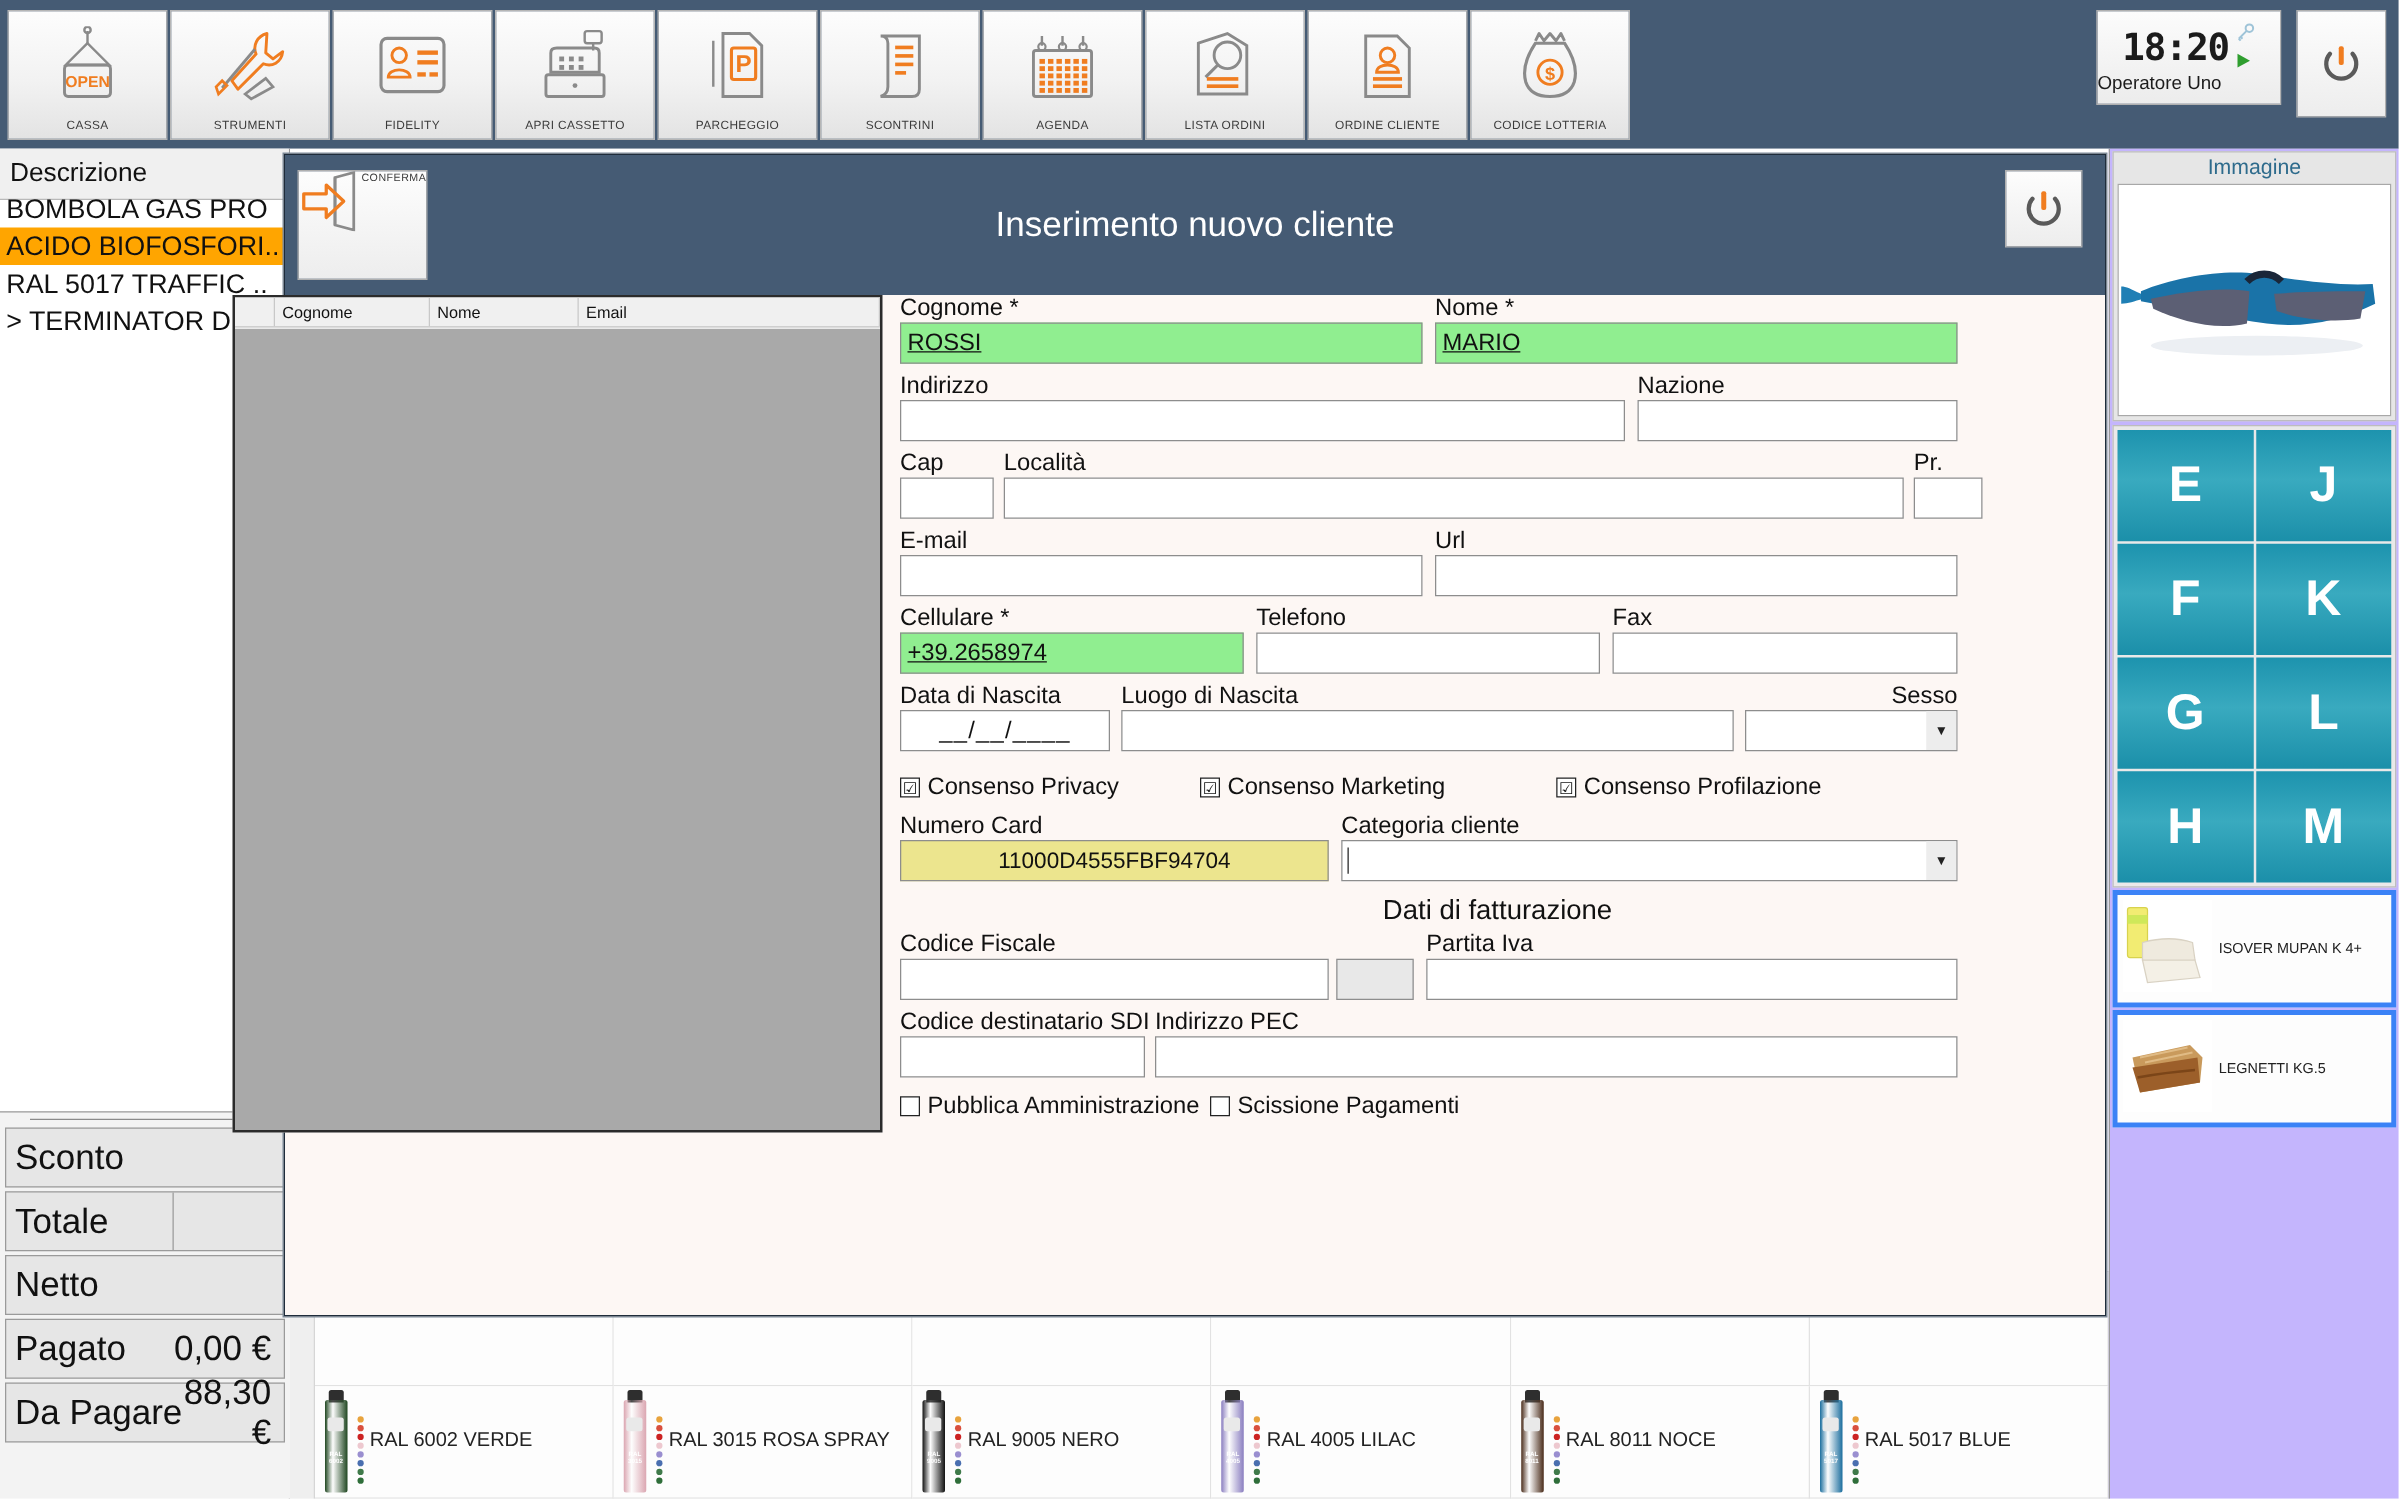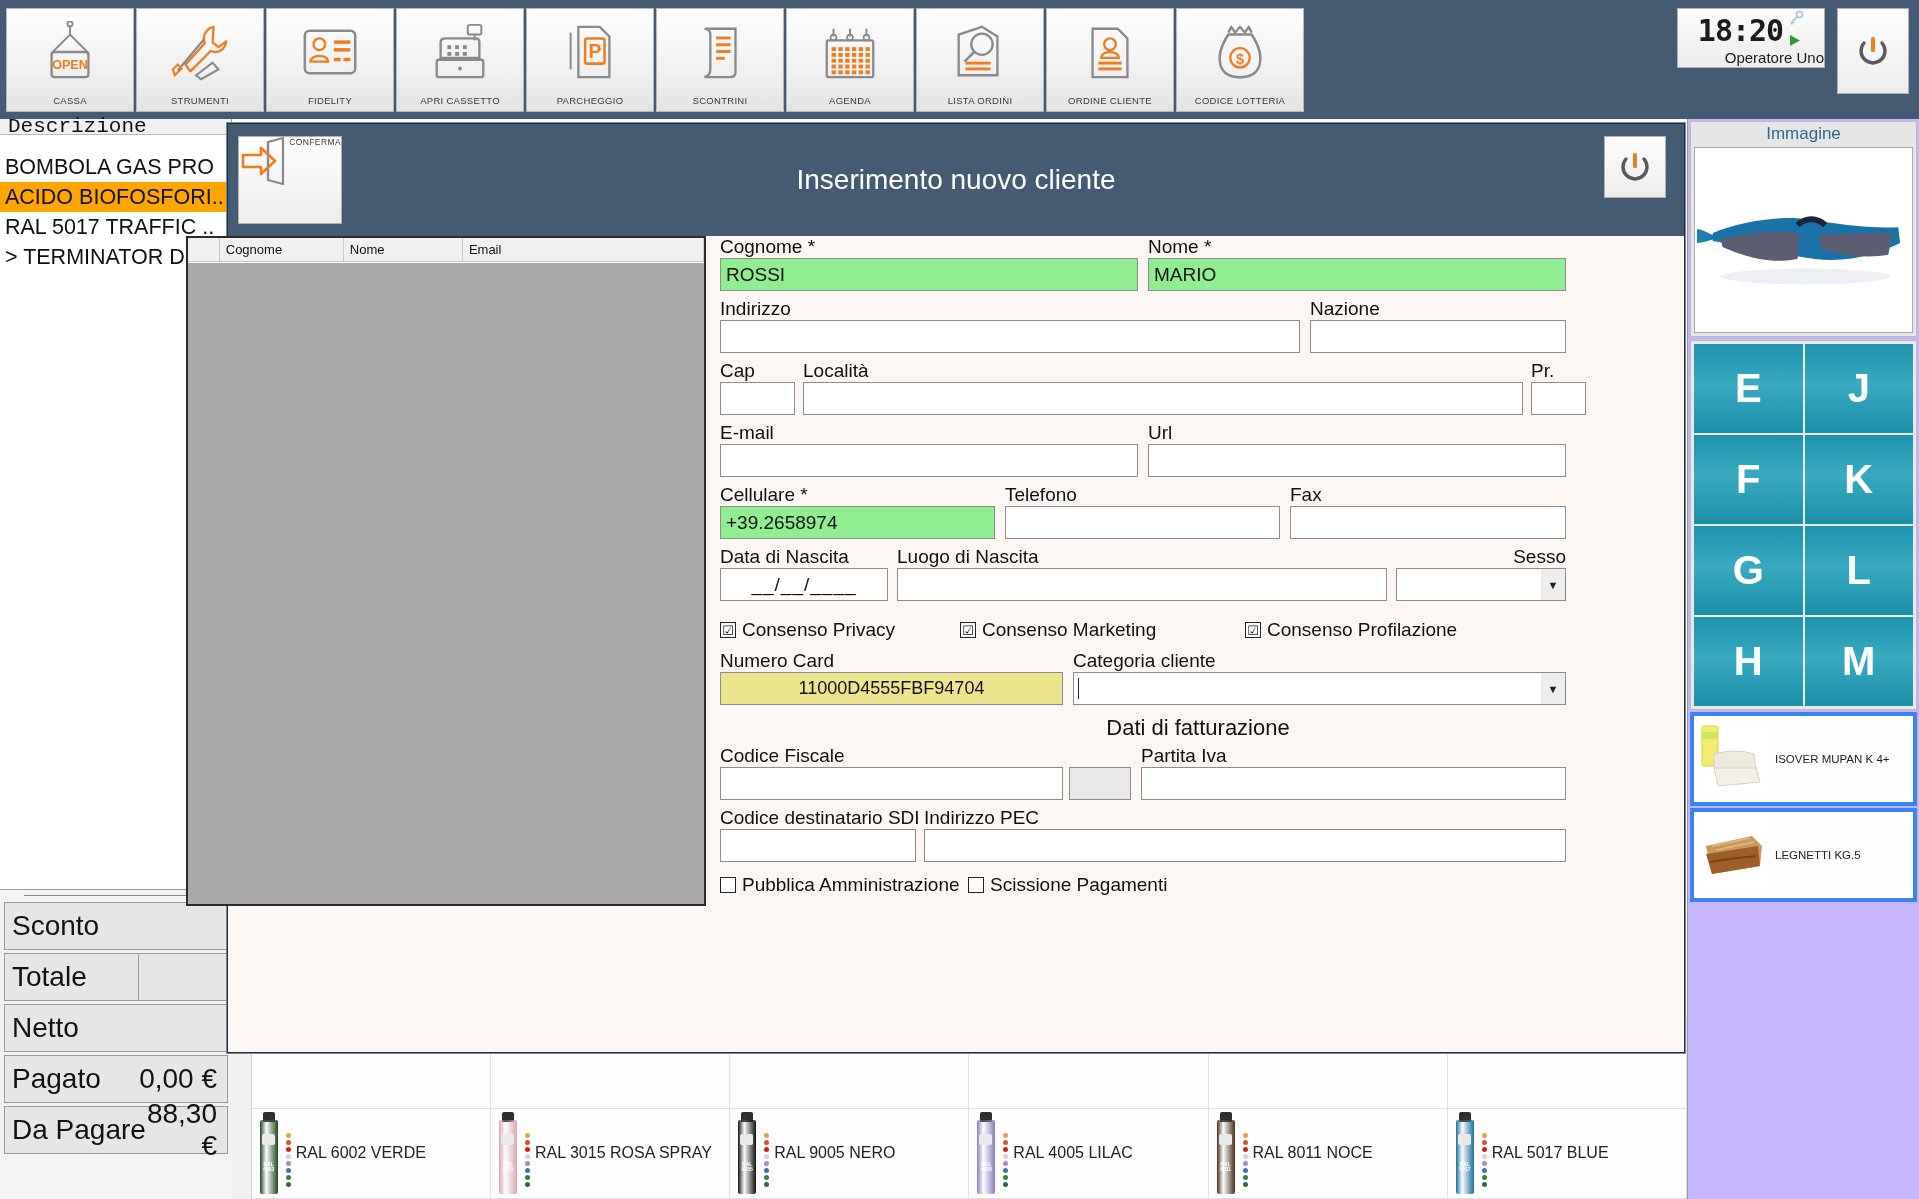--- a/index.html
+++ b/index.html
@@ -29,24 +29,24 @@
     cursor: pointer;
   }
   .tb-btn .ic { flex: 1; display: flex; align-items: center; justify-content: center; width: 100%; }
   .tb-btn .lbl {
     font-size: 9.5px; color: #3b3b3b; letter-spacing: .3px;
     text-align: center; line-height: 11px; width: 100%;
     white-space: nowrap; overflow: hidden;
   }
   .tb-right { position: absolute; right: 10px; top: 8px; display: flex; align-items: flex-start; }
   .clockbox {
-    width: 148px; height: 60px;
+    width: 148px; height: 76px;
     background: linear-gradient(to bottom,#fcfcfc,#ececec);
     border: 1px solid #b0b0b0;
-    display: flex; flex-direction: column; align-items: flex-end; justify-content: center;
+    display: flex; flex-direction: column; align-items: flex-start; justify-content: center;
     position: relative;
   }
   .clock-row { display: flex; align-items: center; justify-content: center; width: 100%; }
   .clock-digits {
     font-family: "DejaVu Sans Mono", monospace;
     font-size: 30px; font-weight: bold; color: #1b1b1b; letter-spacing: -1px;
   }
   .clock-icons { display: flex; flex-direction: column; margin-left: 5px; gap: 3px; }
   .clock-oper { font-size: 15px; color: #1b1b1b; margin-top: -2px; }
   .powerbtn {
@@ -56,23 +56,23 @@
     display: flex; align-items: center; justify-content: center;
     cursor: pointer;
   }
 
   
   .leftpanel {
     position: absolute; left: 0; top: 119px; width: 232px; height: 1080px;
     background: #ffffff; border-right: 1px solid #9a9a9a;
   }
   .desc-head {
-    height: 16px; background: #f0f0f0; border-bottom: 1px solid #b9b9b9;
+    height: 41px; background: #f0f0f0; border-bottom: 1px solid #b9b9b9;
     display: flex; align-items: center; padding-left: 8px;
-    font-size: 21px; color: #111; font-family: Liberation Mono, monospace;
+    font-size: 21px; color: #111;
   }
   .desc-list { position: absolute; top: 33px; left: 0; right: 0; bottom: 0; }
   .desc-row {
     height: 30px; display: flex; align-items: center; padding-left: 5px;
     font-size: 21.5px; color: #111; white-space: nowrap; overflow: hidden;
     cursor: pointer;
   }
   .desc-row.sel { background: #ffa500; }
 
   
@@ -185,21 +185,21 @@
   .lp-body { position: absolute; top: 25px; left: 0; right: 0; bottom: 0; background: #a9a9a9; }
 
   
   .form { position: absolute; left: 492px; top: 112px; right: 8px; bottom: 4px; }
   .f-label { font-size: 19px; color: #111; white-space: nowrap; }
   .f-input {
     height: 33px; border: 1px solid #8d8d8d; background: #ffffff;
     font-size: 19px; color: #111; padding: 0 5px; display: flex; align-items: center;
     font-family: "Liberation Sans", sans-serif;
   }
-  .f-input.green { background: #90ee90; }
+  .f-input.green { background: #90ee90; text-decoration: underline; }
   .f-input.yellow { background: #ece58e; justify-content: center; font-size: 18px; }
   .f-input.grey { background: #e8e8e8; }
   .f-select {
     height: 33px; border: 1px solid #8d8d8d; background: #ffffff;
     display: flex; align-items: center; position: relative;
   }
   .f-select .arrow {
     position: absolute; right: 0; top: 0; bottom: 0; width: 24px;
     background: #ededed; display: flex; align-items: center; justify-content: center;
     font-size: 11px; color: #222;

